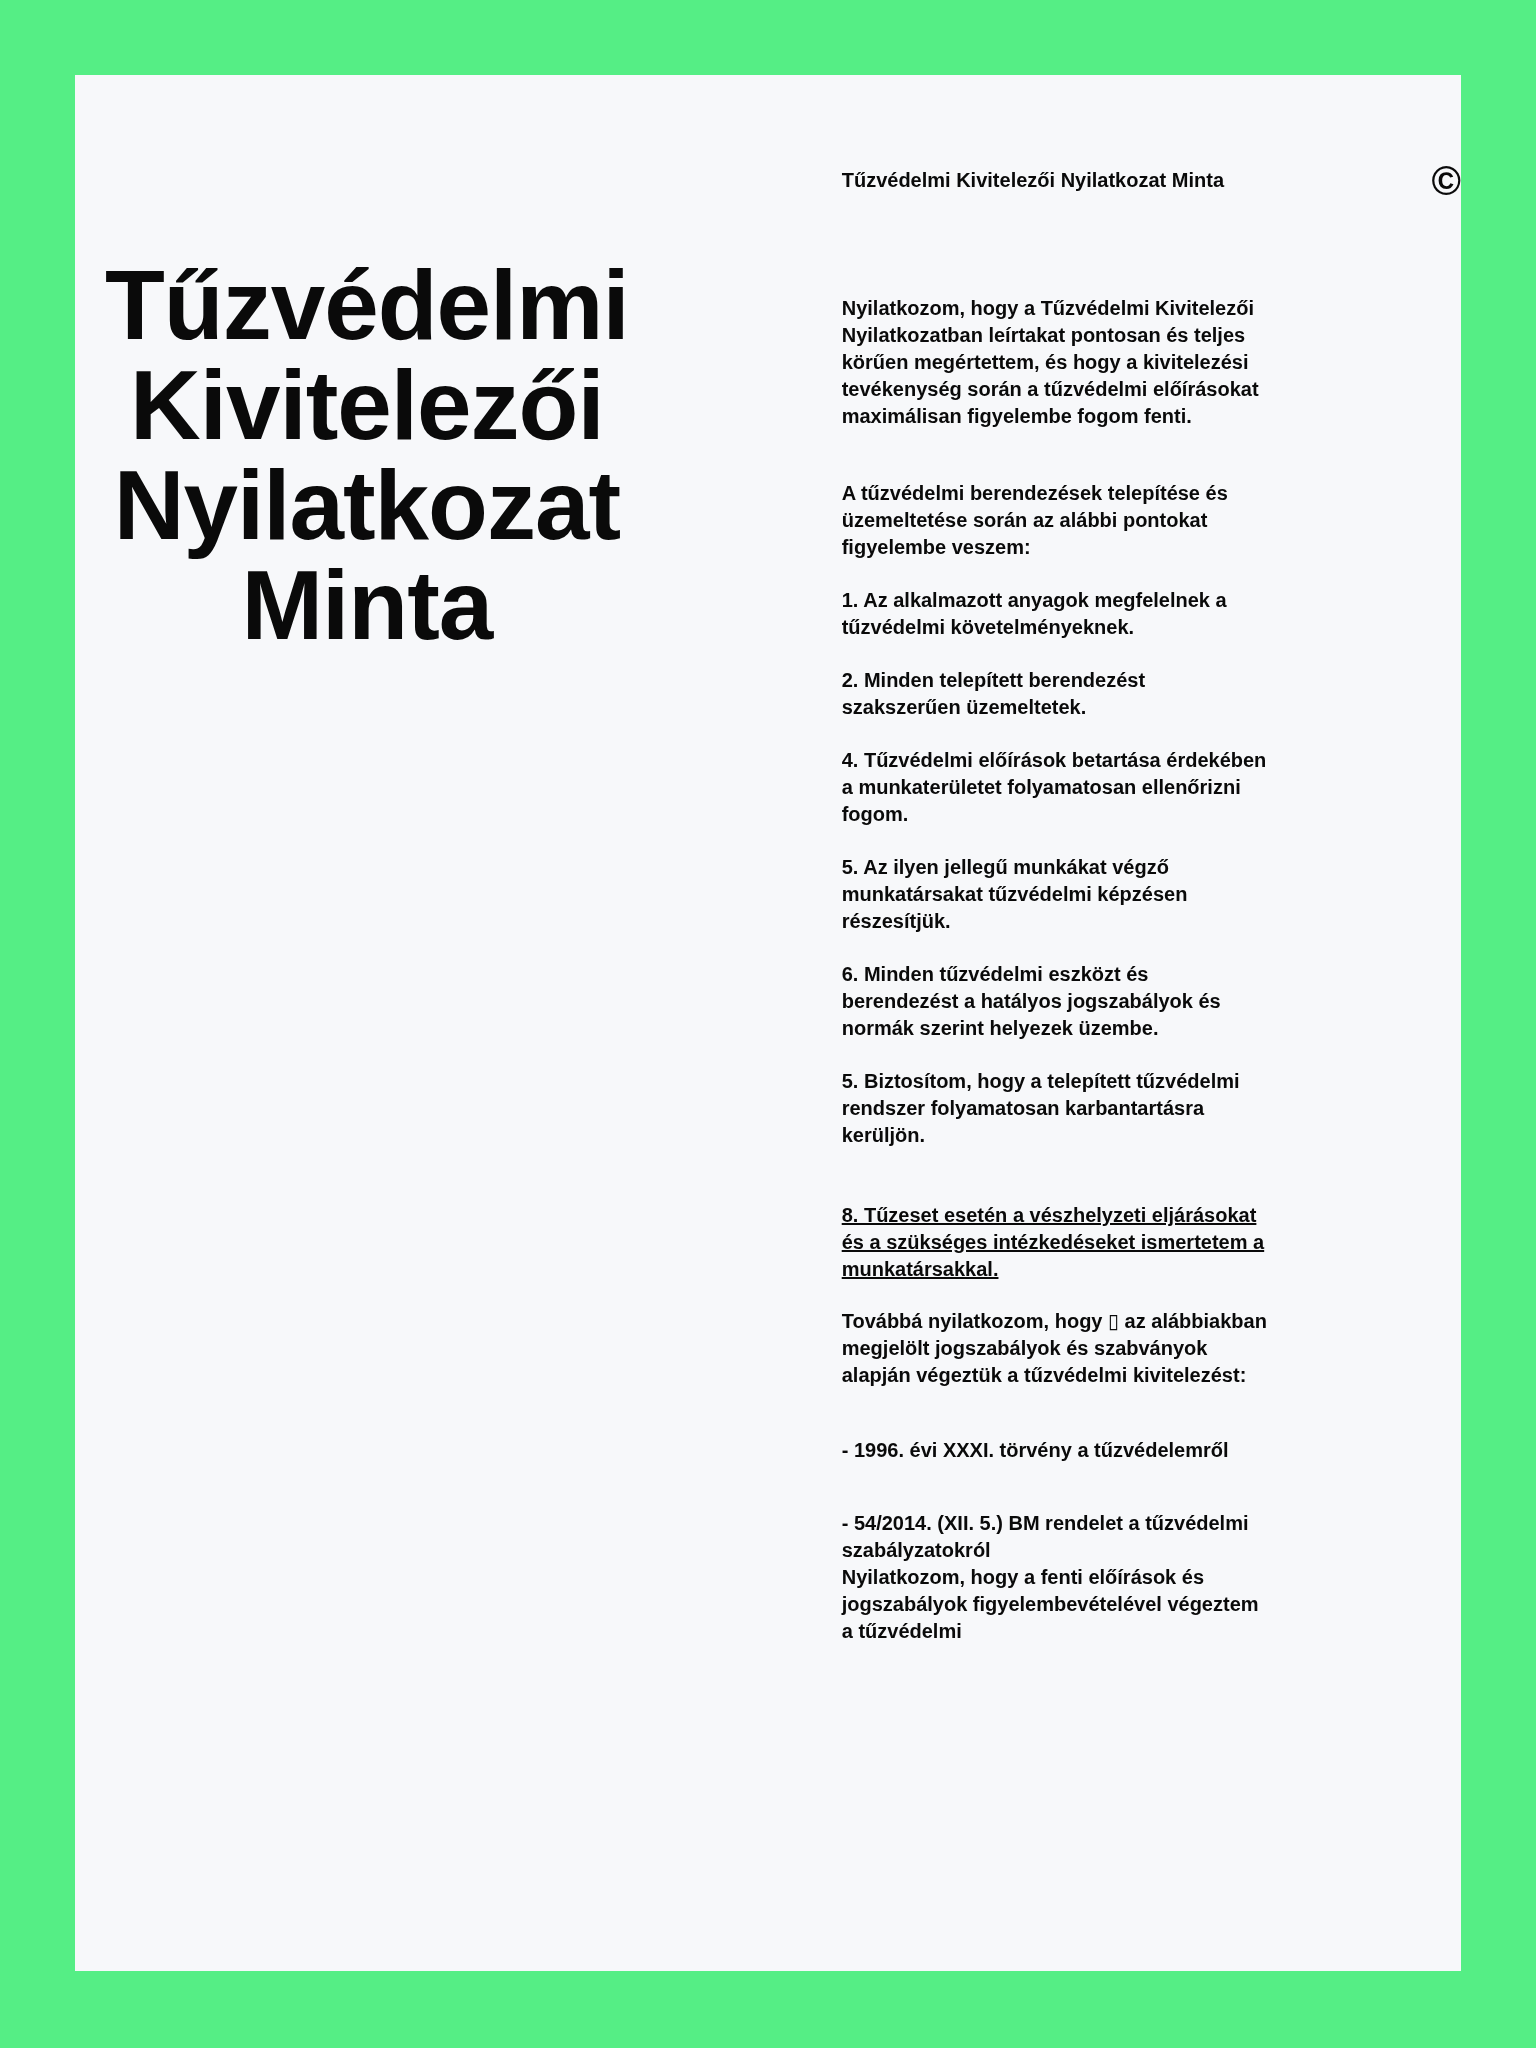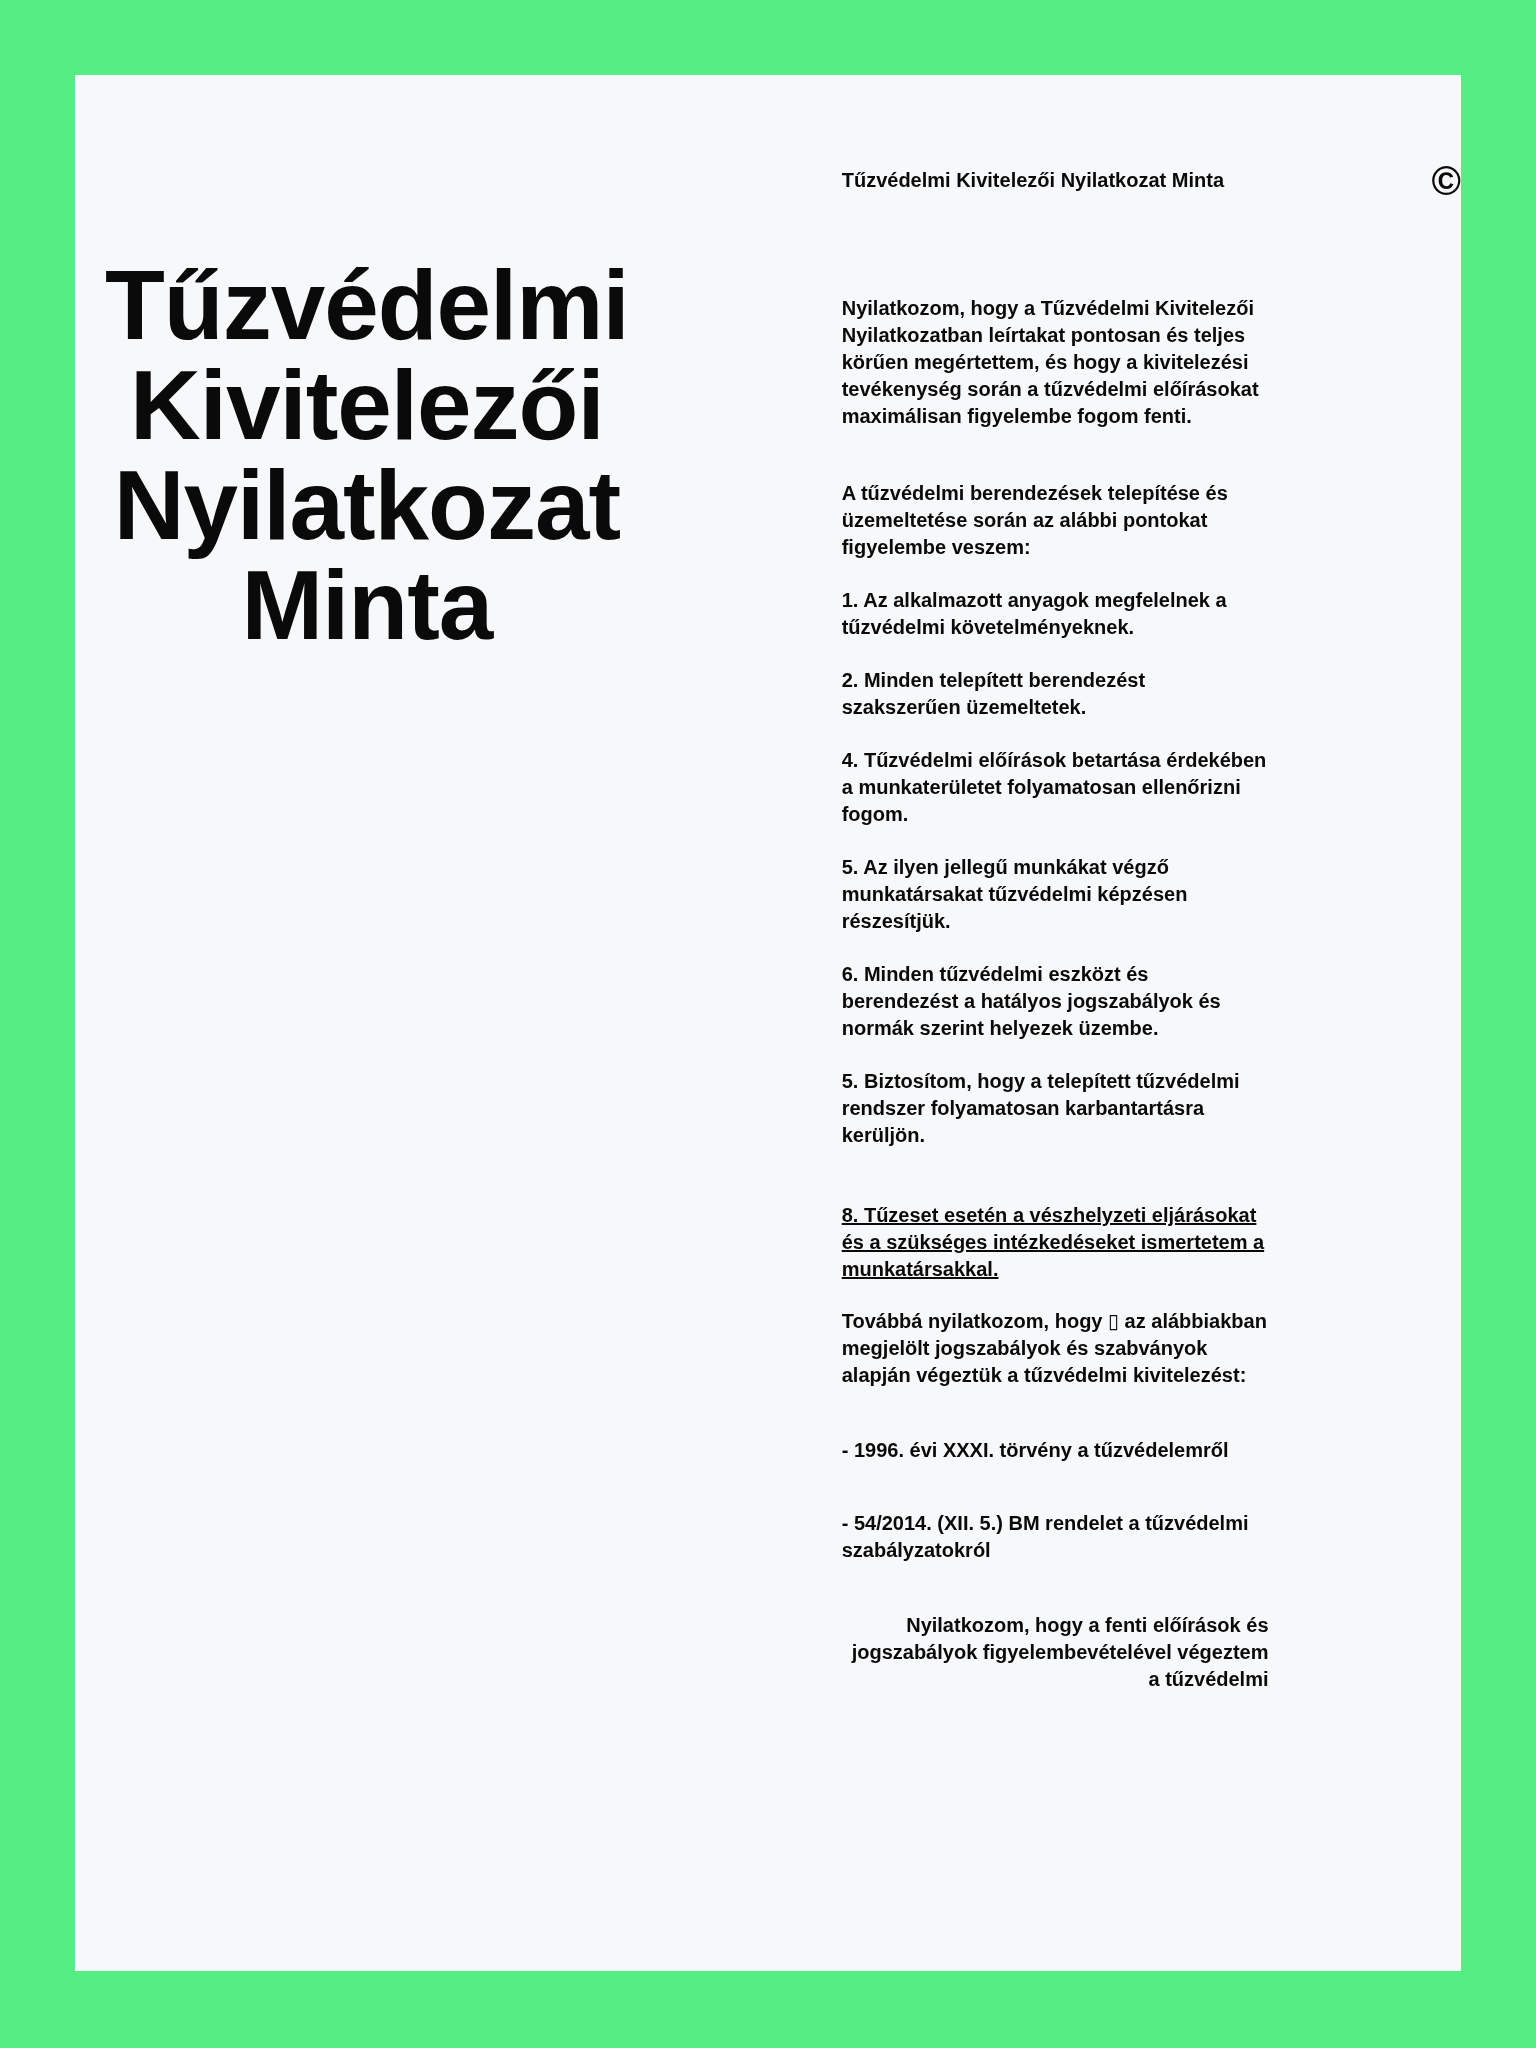--- a/index.html
+++ b/index.html
@@ -44,21 +44,21 @@
     margin:0;
   }
   .subtitle{margin-top:92px;}
   .intro{margin-top:101px;}
   .list-intro{margin-top:50px;}
   .item{margin-top:26px;}
   .item-8{margin-top:53px;text-decoration:underline;}
   .further{margin-top:25px;}
   .reg-1{margin-top:48px;}
   .reg{margin-top:46px;}
-  .closing{margin-top:48px;text-align:right;}
+  .closing{}
   .footer-mark{
     margin-top:84px;
     text-align:center;
     font-size:40px;
     line-height:44px;
     font-weight:bold;
     color:#0A0A0A;
   }
 </style>
 </head>

